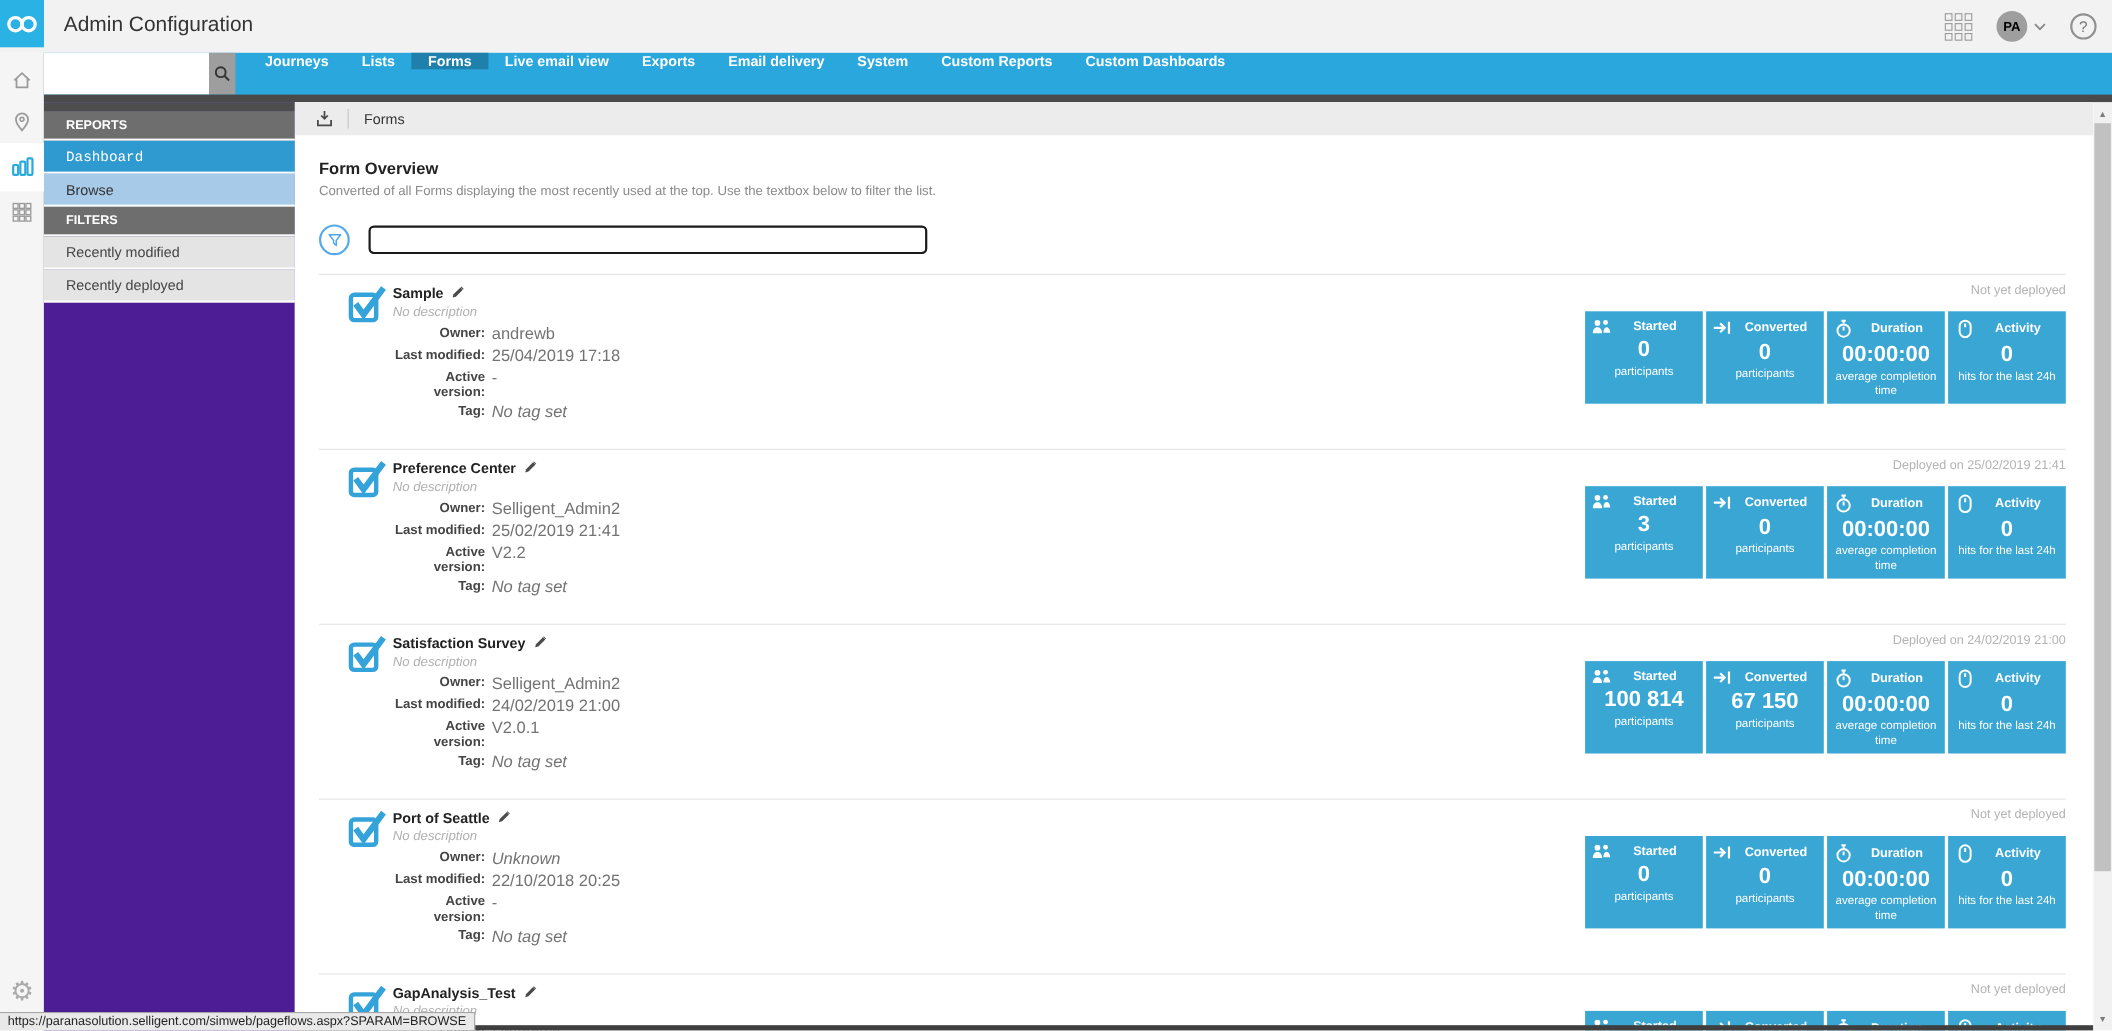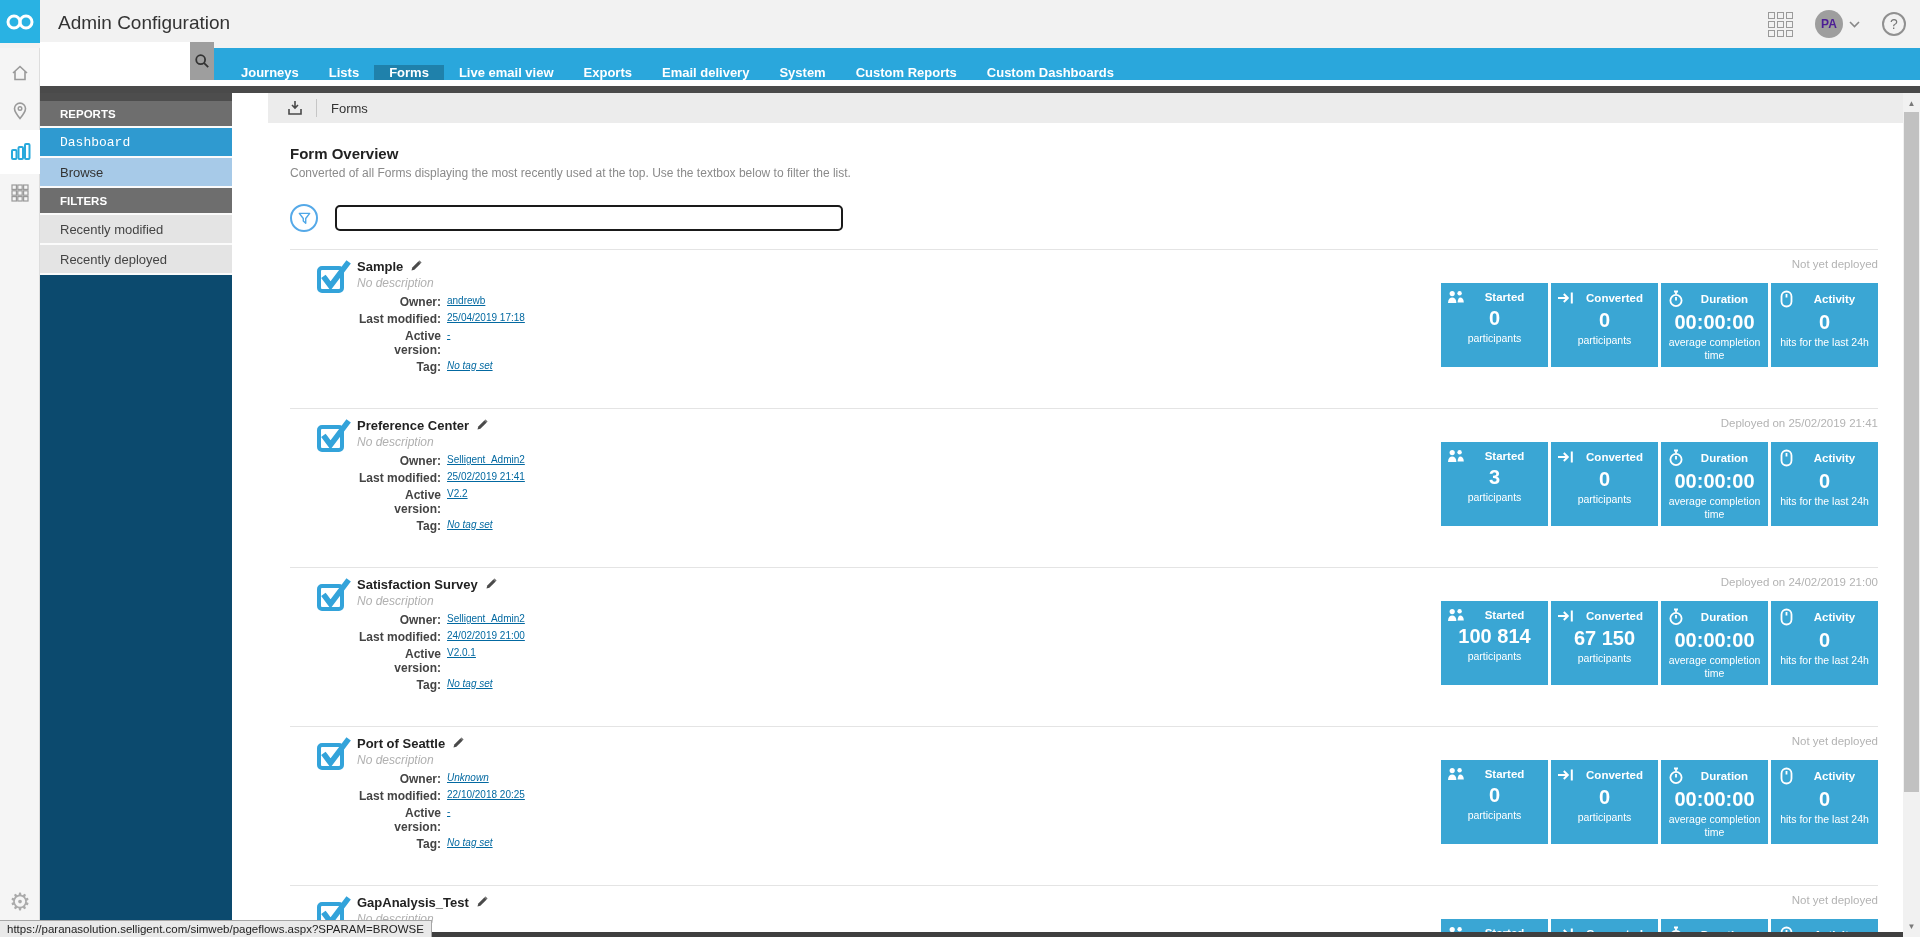--- a/index.html
+++ b/index.html
@@ -9,47 +9,47 @@
 
   
   #header{position:absolute;left:0;top:0;width:1920px;height:48px;background:#f2f2f2;}
   #logo{position:absolute;left:0;top:0;width:40px;height:43px;background:#29b2e3;
         display:flex;align-items:center;justify-content:center;}
   #app-title{position:absolute;left:58px;top:12px;font-size:19px;color:#333;}
   .header-right{position:absolute;right:14px;top:0;height:48px;display:flex;align-items:center;gap:22px;}
   .grid-menu{display:grid;grid-template-columns:repeat(3,7px);grid-template-rows:repeat(3,7px);gap:2px;cursor:pointer;}
   .grid-menu i{border:1px solid #9a9a9a;display:block;}
   .avatar-wrap{display:flex;align-items:center;gap:6px;cursor:pointer;}
-  .avatar{width:28px;height:28px;border-radius:50%;background:#9e9e9e;color:#4c1d95;
+  .avatar{width:28px;height:28px;border-radius:50%;background:#9e9e9e;color:#000000;
           font-size:12px;font-weight:bold;display:flex;align-items:center;justify-content:center;}
   .help-btn{width:24px;height:24px;border-radius:50%;border:2px solid #909090;color:#777;
             font-size:14px;display:flex;align-items:center;justify-content:center;}
 
   
-  #navbar{position:absolute;left:40px;top:48px;width:1880px;height:32px;background:#2aa7dc;
-          display:flex;align-items:flex-end;}
+  #navbar{position:absolute;left:40px;top:48px;width:1880px;height:44px;background:#2aa7dc;
+          display:flex;align-items:flex-start;}
   #nav-search-input{width:150px;height:38px;border:none;outline:none;padding:0 8px;font-size:13px;background:#fff;}
   #nav-search-btn{width:24px;height:38px;background:#9e9e9e;border:none;display:flex;
                   align-items:center;justify-content:center;cursor:pointer;padding:0;}
   .nav-divider{width:6px;background:#454545;}
   .tabs{display:flex;align-items:stretch;margin-left:6px;}
   .tab{display:flex;align-items:center;padding:0 15px;color:#fff;font-size:13px;font-weight:bold;cursor:pointer;}
   .tab.active{background:#1f81ab;}
 
   
   #darkstrip{position:absolute;left:0;top:86px;width:1920px;height:7px;background:#4a4a4a;}
 
   
   #rail{position:absolute;left:0;top:48px;width:40px;height:889px;background:#f5f5f5;border-right:1px solid #ddd;}
   .rail-item{width:40px;height:38px;display:flex;align-items:center;justify-content:center;cursor:pointer;}
   .rail-item.active{background:#fff;height:44px;}
   #rail-gear{position:absolute;left:0;bottom:16px;}
 
   
-  #sidebar{position:absolute;left:40px;top:93px;width:192px;height:844px;background:#0c4a6e;}
+  #sidebar{position:absolute;left:40px;top:93px;width:228px;height:844px;background:#4c1d95;}
   .side-row{border-bottom:2px solid #fbfbfb;display:flex;align-items:center;padding-left:20px;}
   .side-header{height:27px;background:#6e6e6e;color:#fff;font-size:11.5px;font-weight:bold;}
   .side-item{height:30px;background:#e4e4e4;color:#444;font-size:13px;cursor:pointer;}
   .side-item.active{background:#2f9ad0;color:#fff;font-family:Liberation Mono, monospace;}
   .side-item.highlight{background:#a7cae8;color:#333;}
   .side-spacer{height:8px;background:#4d4d4d;border-bottom:none;}
 
   
   #main{position:absolute;left:268px;top:93px;width:1635px;height:844px;background:#fff;overflow:hidden;}
   #breadcrumb-bar{height:30px;background:#ececec;display:flex;align-items:center;padding-left:18px;}
@@ -69,21 +69,21 @@
   .form-entry{position:relative;min-height:159px;border-top:1px solid #e4e4e4;padding-top:9px;}
   .entry-left{display:flex;}
   .entry-check{margin-left:26px;width:36px;height:36px;flex:0 0 auto;cursor:pointer;}
   .entry-text{margin-left:5px;}
   .entry-name-row{display:flex;align-items:flex-start;gap:7px;}
   .entry-name{font-size:13px;font-weight:bold;color:#222;cursor:pointer;}
   .entry-edit{cursor:pointer;display:flex;}
   .entry-desc{font-size:12px;font-style:italic;color:#b0b0b0;margin-top:2px;}
   .meta{display:grid;grid-template-columns:84px auto;column-gap:6px;row-gap:3px;margin-top:5px;}
   .meta .lbl{font-size:12px;font-weight:bold;color:#444;text-align:right;}
-  .meta .val{font-size:10px;color:#0369a1;text-decoration:underline;}
+  .meta .val{font-size:15px;color:#737373;}
   .meta .val.em{font-style:italic;}
   .entry-right{position:absolute;top:8px;right:0;width:440px;}
   .entry-status{font-size:11.5px;color:#b3b3b3;text-align:right;height:16px;}
   .tiles{display:flex;gap:3px;justify-content:flex-end;margin-top:9px;}
   .tile{width:107px;height:84px;background:#3aa6d4;color:#fff;padding:7px 5px 0 5px;}
   .tile-head{display:flex;align-items:center;}
   .tile-head .t-icon{width:20px;display:flex;justify-content:center;}
   .tile-title{flex:1;text-align:center;font-size:11.5px;font-weight:bold;}
   .tile-value{text-align:center;font-size:20px;font-weight:bold;margin-top:3px;}
   .tile-sub{text-align:center;font-size:10.5px;line-height:1.2;margin-top:2px;}

